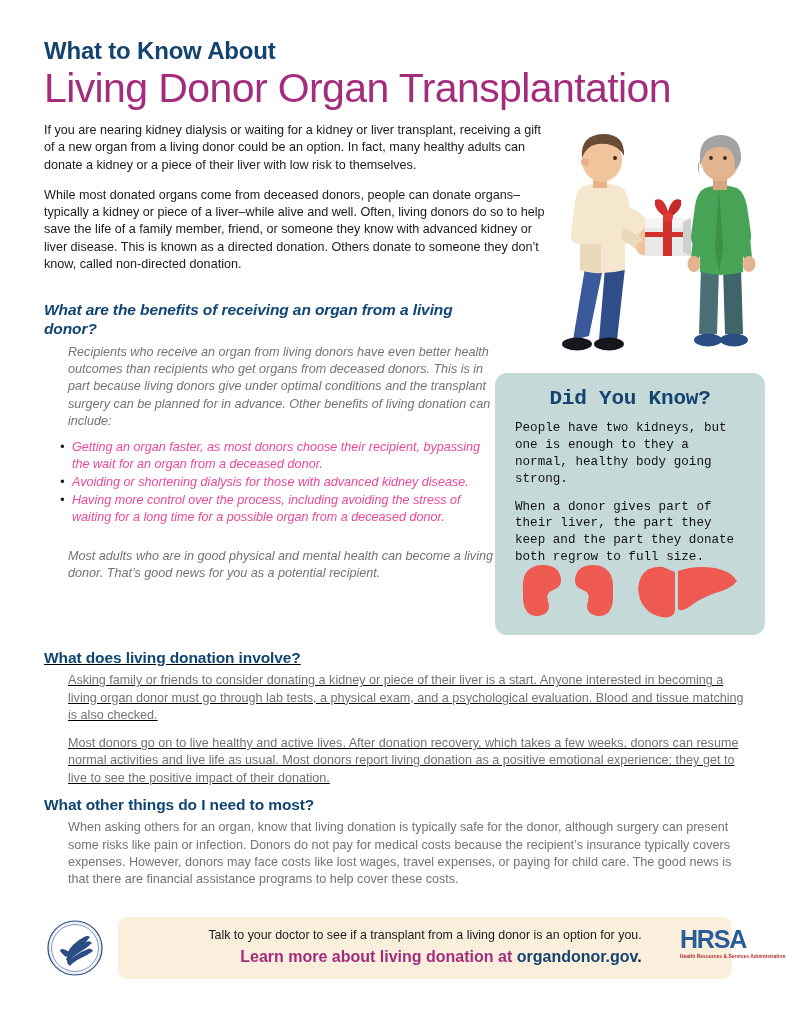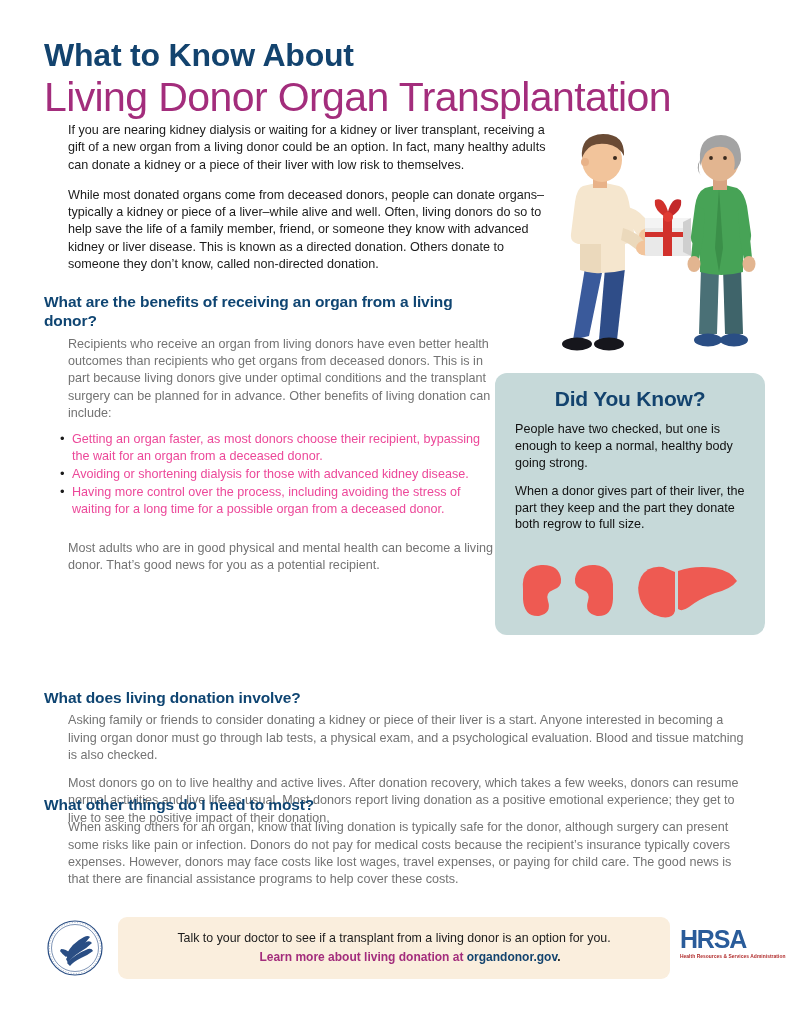--- a/index.html
+++ b/index.html
@@ -12,41 +12,40 @@
   .page {
     position: relative;
     width: 788px; height: 1020px;
     background: #ffffff;
     padding: 0;
   }
 
   
   .header { position: absolute; left: 44px; top: 38px; width: 700px; }
   .title-top {
-    font-size: 32px; font-weight: bold; color: #13436E;
+    font-size: 24px; font-weight: bold; color: #13436E;
     letter-spacing: -0.2px; line-height: 1.08;
   }
   .title-main {
     font-size: 41px; font-weight: normal; color: #A32D7C;
     letter-spacing: -0.6px; line-height: 1.14; margin-top: 1px;
   }
 
   
   .intro { position: absolute; left: 44px; top: 122px; width: 505px; }
   .intro p {
     font-size: 12.6px; color: #1b1b1b; line-height: 1.37;
     margin-bottom: 13px;
-    margin-left: 24px;
   }
 
   
   .illo { position: absolute; left: 533px; top: 118px; width: 238px; height: 248px; }
 
   
-  .col-left { position: absolute; left: 44px; top: 292px; width: 452px; }
+  .col-left { position: absolute; left: 44px; top: 300px; width: 452px; font-style: italic; }
   h2.section {
     font-size: 15.5px; font-weight: bold; color: #0F4572;
     line-height: 1.25; margin-bottom: 5px; letter-spacing: -0.1px;
   }
   .col-left p, .full p {
     font-size: 12.6px; color: #737373; line-height: 1.37; margin-left: 24px;
   }
   ul.bullets { margin: 9px 0 0 0; padding-left: 16px; list-style: none; }
   ul.bullets li {
     font-size: 12.6px; color: #ec4899; line-height: 1.35;
@@ -57,20 +56,21 @@
     font-size: 13px; color: #1b1b1b;
   }
   .gap-md { height: 21px; }
 
   
   .dyk {
     position: absolute; left: 495px; top: 373px;
     width: 270px; height: 262px;
     background: #C6D9D9; border-radius: 12px;
     padding: 14px 20px 24px 20px;
+    font-family: Liberation Mono, monospace;
   }
   .dyk-title {
     font-size: 21px; font-weight: bold; color: #13436E;
     text-align: center; margin-bottom: 10px; letter-spacing: -0.2px;
   }
   .dyk p {
     font-size: 12.6px; color: #111; line-height: 1.34; margin-bottom: 11px;
   }
   .dyk-organs {
     position: absolute; left: 20px; bottom: 14px;
@@ -78,30 +78,30 @@
   }
 
   
   .full { position: absolute; left: 44px; width: 700px; }
   .full p { margin-bottom: 11px; }
 
   
   .footer { position: absolute; left: 40px; top: 915px; width: 712px; height: 68px; }
   .hhs-seal { position: absolute; left: 6px; top: 4px; width: 58px; height: 58px; }
   .footer-banner {
-    position: absolute; left: 78px; top: 2px; width: 552px; height: 62px;
+    position: absolute; left: 78px; top: 2px; width: 614px; height: 62px;
     background: #FAEEDD; border-radius: 9px;
     display: flex; flex-direction: column;
     align-items: center; justify-content: center;
   }
   .footer-line1 {
     font-size: 12.4px; color: #1b1b1b; line-height: 1.4;
   }
   .footer-line2 {
-    font-size: 12px; font-weight: bold; color: #A32D7C; line-height: 1.5; padding-left: 32px;
+    font-size: 16px; font-weight: bold; color: #A32D7C; line-height: 1.5; padding-left: 32px;
   }
   .footer-line2 .dotgov { color: #13436E; }
   .footer-line2 .period { color: #1b1b1b; font-weight: bold; }
   .hrsa { position: absolute; left: 640px; top: 12px; width: 110px; }
   .hrsa-word {
     font-size: 25px; font-weight: bold; color: #2A5C9A;
     letter-spacing: -1.2px; line-height: 1;
   }
   .hrsa-sub {
     font-size: 4.9px; color: #B02B2B; font-weight: bold;
@@ -205,40 +205,40 @@
       <li>Having more control over the process, including avoiding the stress of waiting for a long time for a possible organ from a deceased donor.</li>
     </ul>
 
     <div class="gap-md"></div>
 
     <p>Most adults who are in good physical and mental health can become a living donor. That’s good news for you as a potential recipient.</p>
   </div>
 
   <div class="dyk">
     <div class="dyk-title">Did You Know?</div>
-    <p>People have two checked, but one is enough to keep a normal, healthy body going strong.</p>
+    <p>People have two kidneys, but one is enough to they a normal, healthy body going strong.</p>
     <p>When a donor gives part of their liver, the part they keep and the part they donate both regrow to full size.</p>
     <div class="dyk-organs">
       <svg viewBox="0 0 230 62" width="230" height="62">
 
         <path d="M8 30 Q6 8 26 6 Q44 5 46 20 Q47 28 38 31 Q30 34 33 42 Q37 54 24 57
                  Q9 58 8 40 Z" fill="#EE5A52"></path>
 
         <path d="M60 20 Q62 5 80 6 Q99 8 98 30 L98 40 Q97 58 82 57 Q69 54 73 42
                  Q76 34 68 31 Q59 28 60 20 Z" fill="#EE5A52"></path>
 
         <path d="M126 18 Q133 6 148 8 L160 13 L160 52 Q158 60 146 58 Q130 54 125 40
                  Q121 28 126 18 Z" fill="#EE5A52"></path>
         <path d="M163 12 Q180 6 200 9 Q216 12 222 22 Q216 30 200 34 Q184 40 174 48
                  Q167 53 163 50 Z" fill="#EE5A52"></path>
       </svg>
     </div>
   </div>
 
-  <div class="full" style="top:688px;">
+  <div class="full" style="top:648px;text-decoration:underline;">
     <h2 class="section">What does living donation involve?</h2>
     <p>Asking family or friends to consider donating a kidney or piece of their liver is a start. Anyone interested in becoming a living organ donor must go through lab tests, a physical exam, and a psychological evaluation. Blood and tissue matching is also checked.</p>
     <p>Most donors go on to live healthy and active lives. After donation recovery, which takes a few weeks, donors can resume normal activities and live life as usual. Most donors report living donation as a positive emotional experience; they get to live to see the positive impact of their donation.</p>
   </div>
 
   <div class="full" style="top:795px;">
     <h2 class="section">What other things do I need to most?</h2>
     <p>When asking others for an organ, know that living donation is typically safe for the donor, although surgery can present some risks like pain or infection. Donors do not pay for medical costs because the recipient’s insurance typically covers expenses. However, donors may face costs like lost wages, travel expenses, or paying for child care. The good news is that there are financial assistance programs to help cover these costs.</p>
   </div>
 

